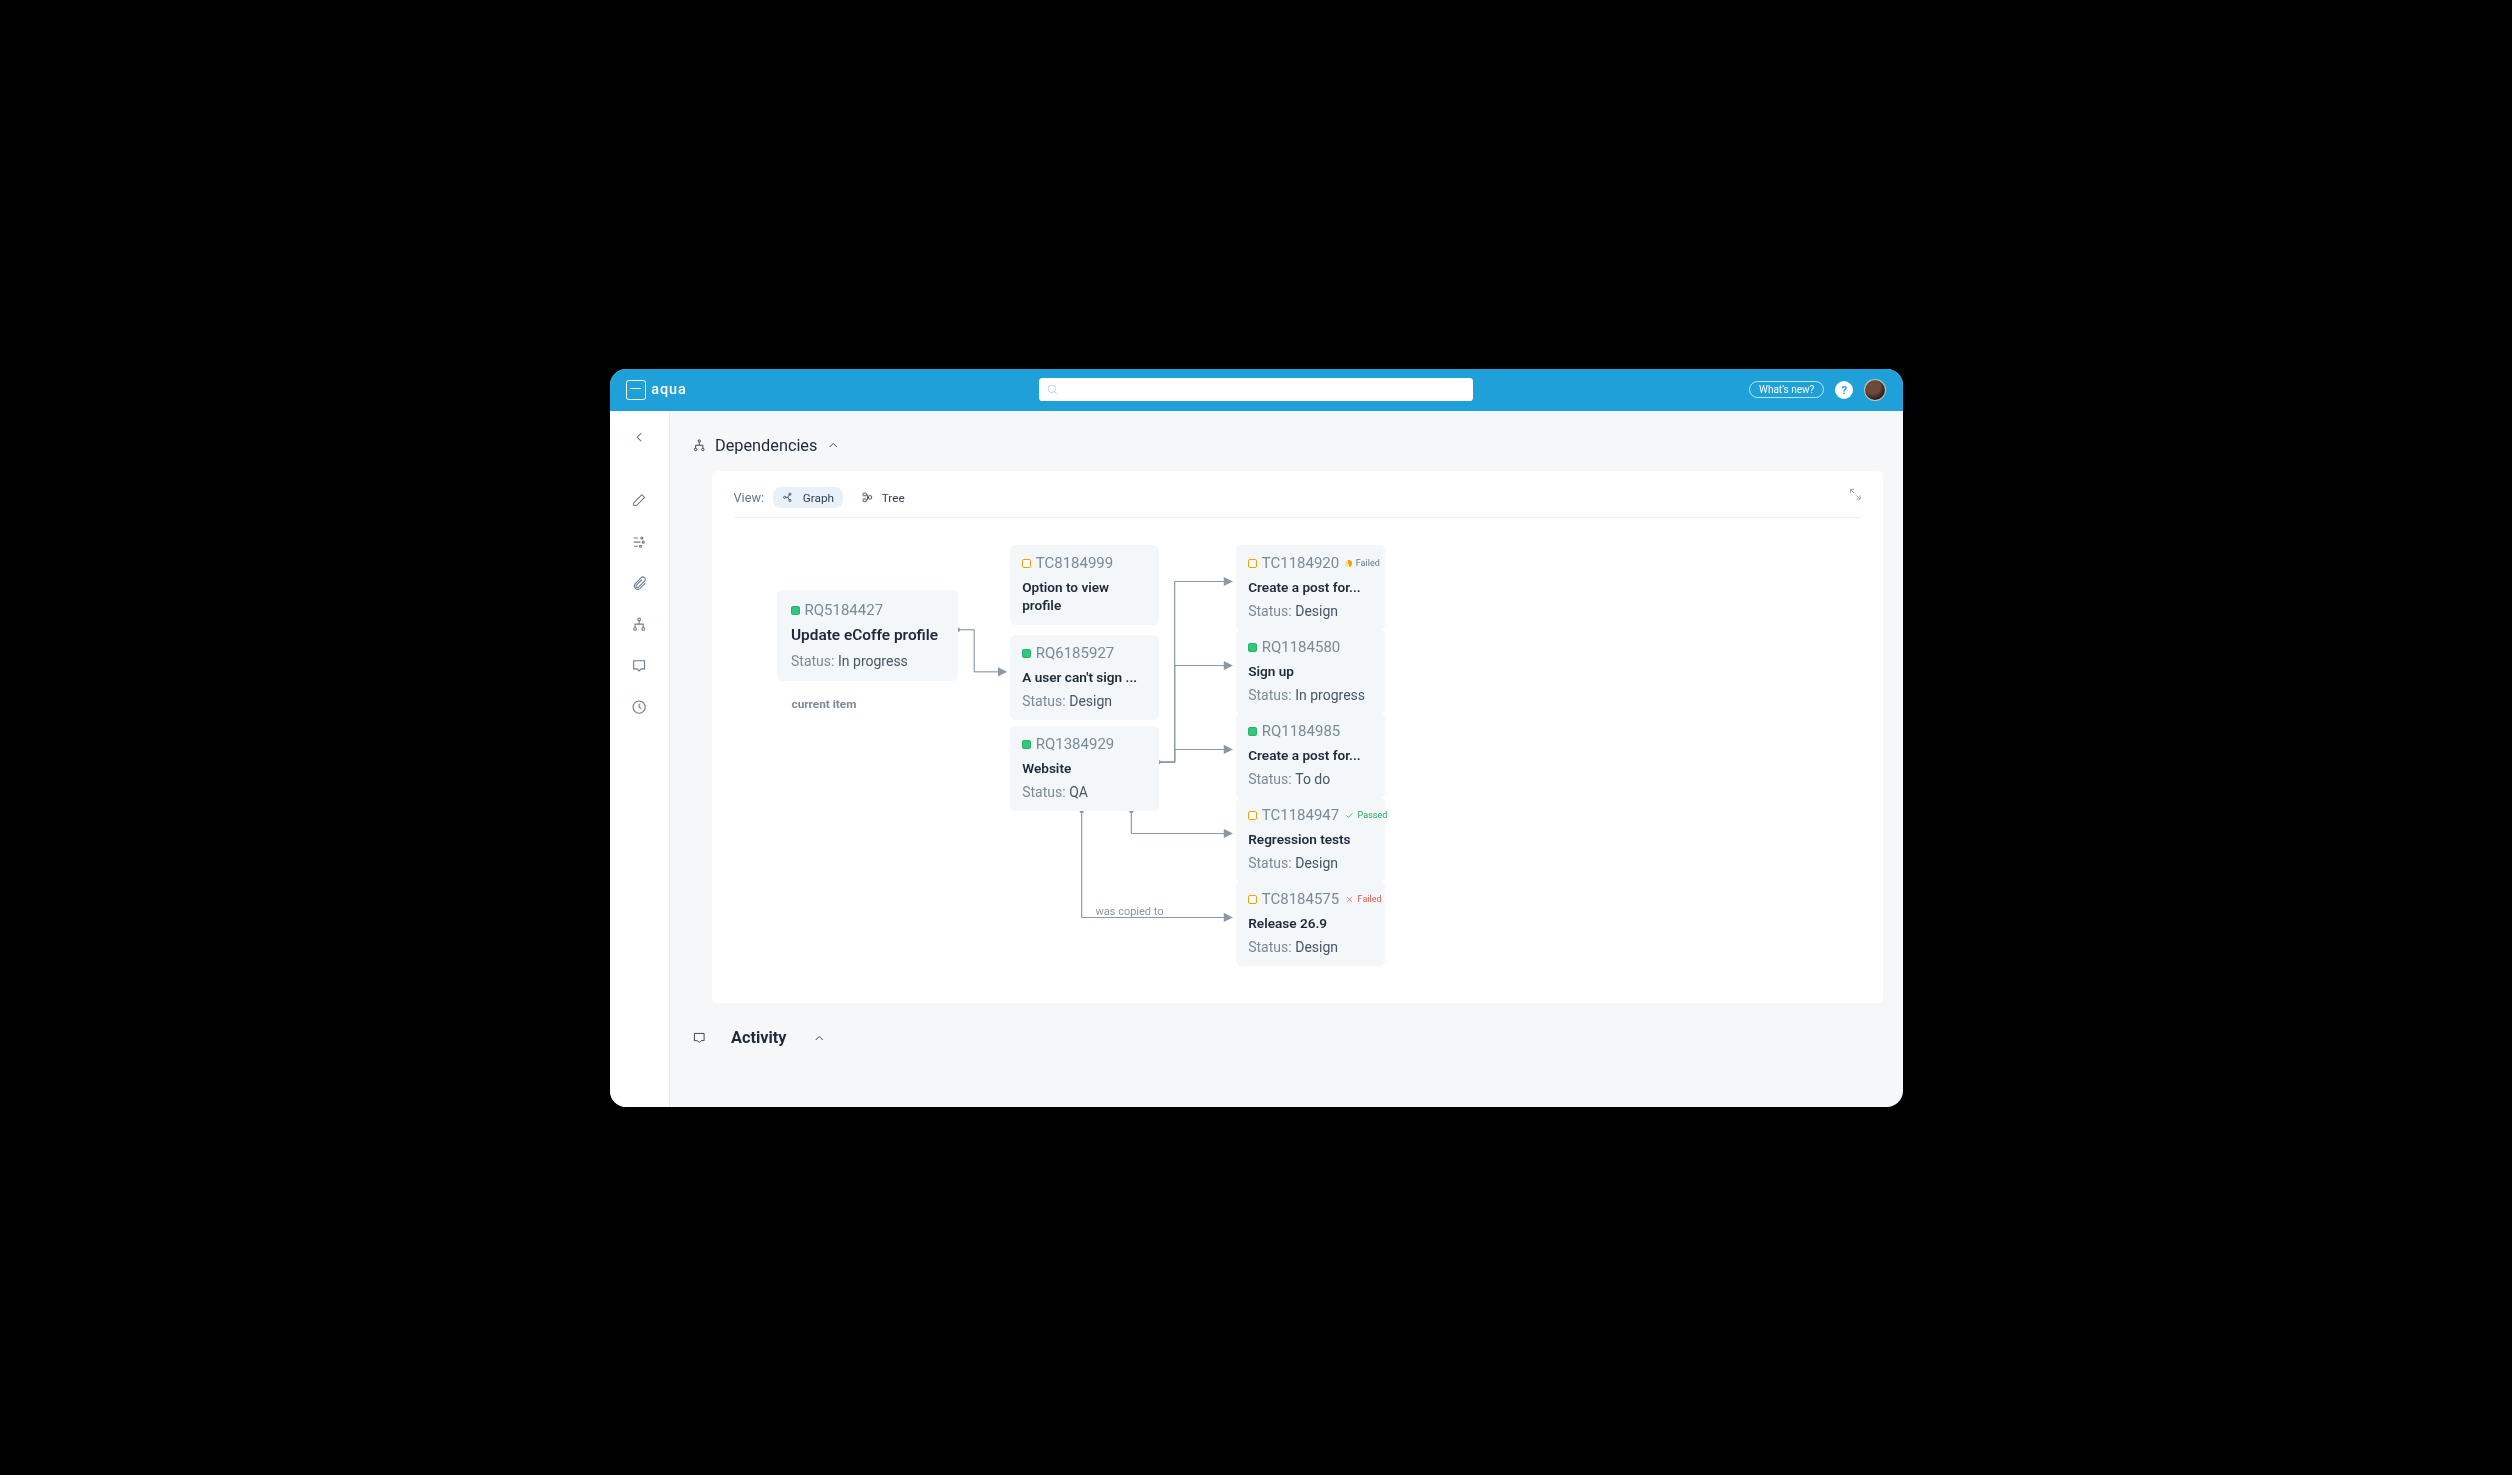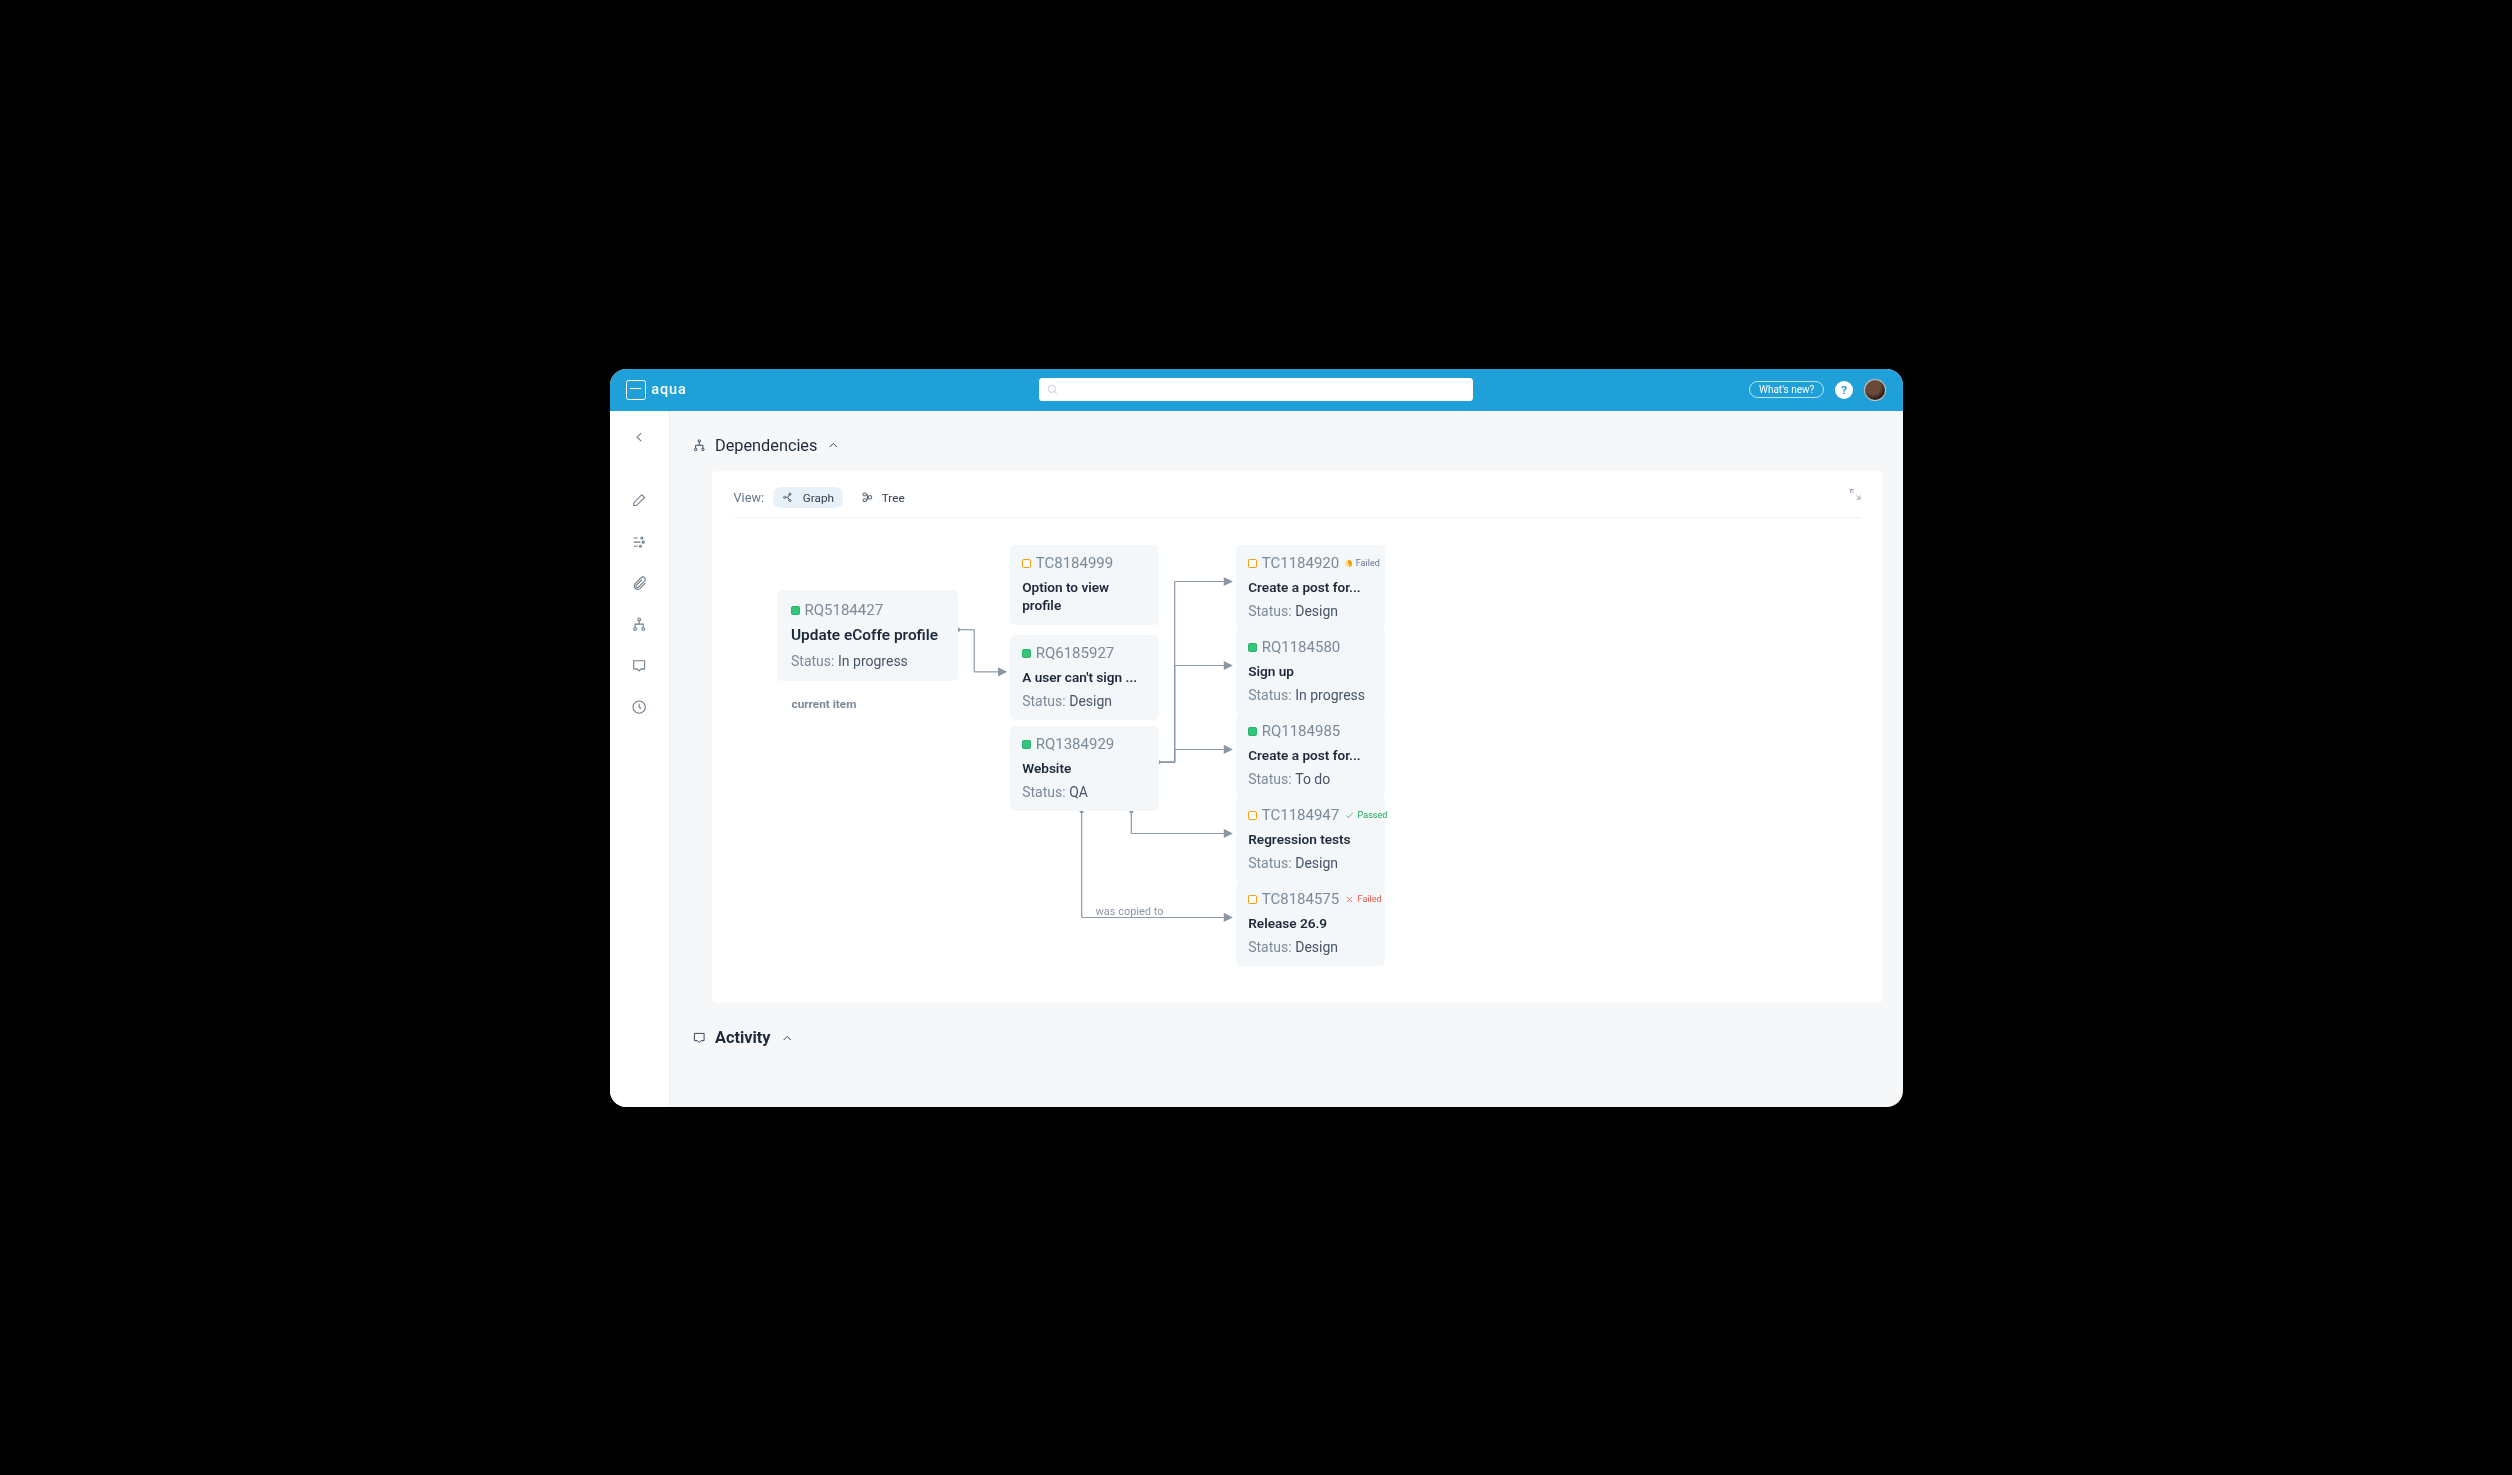--- a/index.html
+++ b/index.html
@@ -56,21 +56,21 @@
   .badge.passed svg { width:9px; height:9px; stroke:#22a558; fill:none; stroke-width:2; }
   .badge.failed-x { color:#e4574c; }
   .badge.failed-x svg { width:9px; height:9px; stroke:#e4574c; fill:none; stroke-width:2; }
   .current-label { position:absolute; font-size:11.8px; color:#7b8a99;font-weight:bold; }
   .edge-label { position:absolute; font-size:11px; color:#8a98a6; }
   .connectors { position:absolute; inset:0; pointer-events:none; }
   .connectors line, .connectors path { stroke:#8a98a6; stroke-width:1.3; fill:none; }
   .connectors circle { fill:#8a98a6; }
   .connectors .arrow { fill:#8a98a6; }
   
-  .activity-head { display:flex; align-items:center; gap:9px; margin-top:25px; margin-left:0;text-align:center; }
+  .activity-head { display:flex; align-items:center; gap:25px; margin-top:25px; margin-left:0;text-align:center; }
   .activity-head svg { width:14.5px; height:14.5px; stroke:#334155; fill:none; stroke-width:1.6; }
   .activity-head h2 { font-size:16.3px; font-weight:700; color:#1e293b; }
 </style>
 </head>
 <body>
 
 <div class="frame">
 
   <div class="topbar">
     <div class="logo">

